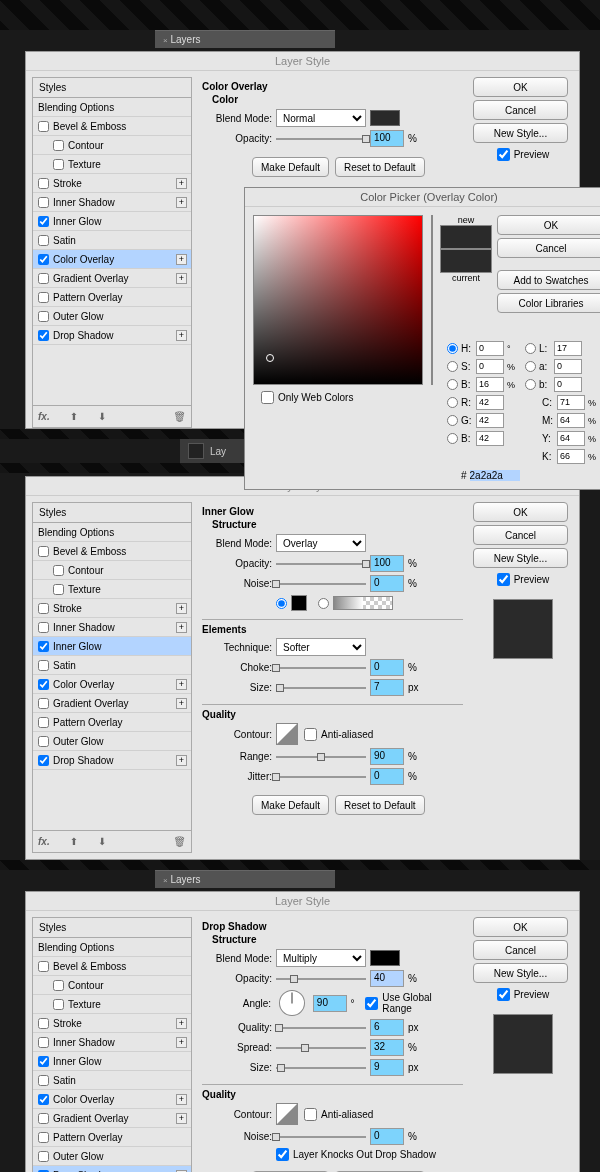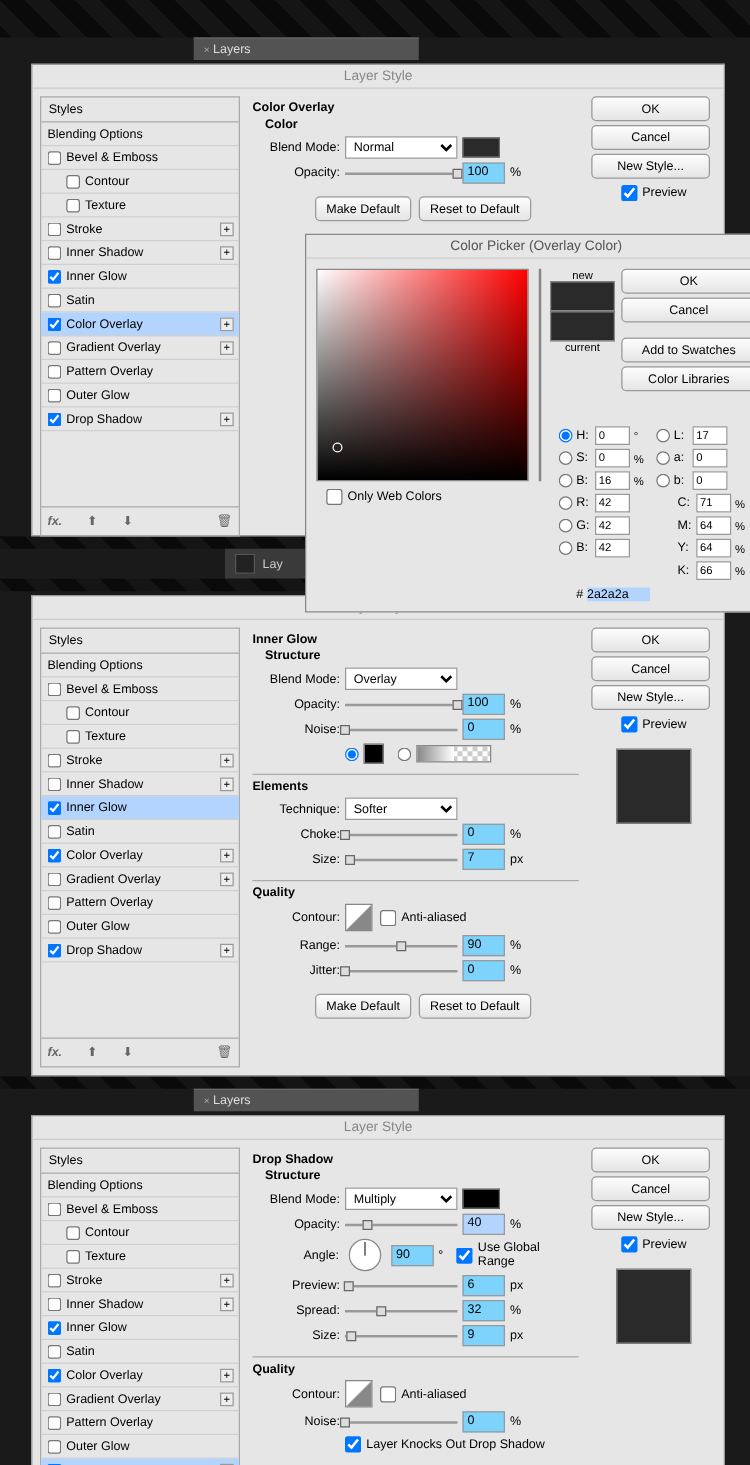--- a/index.html
+++ b/index.html
@@ -535,21 +535,21 @@
       <div class="ctrl-row">
           <span class="lbl">Opacity:</span>
           <div class="slider">
             <div class="thumb" style="left:20%"></div>
           </div>
           <div class="num" style="background:#b3d4ff">40</div>
           <span class="unit">%</span>
         </div>
       <div class="ctrl-row"><span class="lbl">Angle:</span><div class="angle-ctrl"></div><div class="num">90</div><span class="unit">°</span>&nbsp;<input type="checkbox" checked="" style=""><span>Use Global Range</span></div>
       <div class="ctrl-row">
-          <span class="lbl">Preview:</span>
+          <span class="lbl">Quality:</span>
           <div class="slider">
             <div class="thumb" style="left:3%"></div>
           </div>
           <div class="num">6</div>
           <span class="unit">px</span>
         </div>
       <div class="ctrl-row">
           <span class="lbl">Spread:</span>
           <div class="slider">
             <div class="thumb" style="left:32%"></div>

